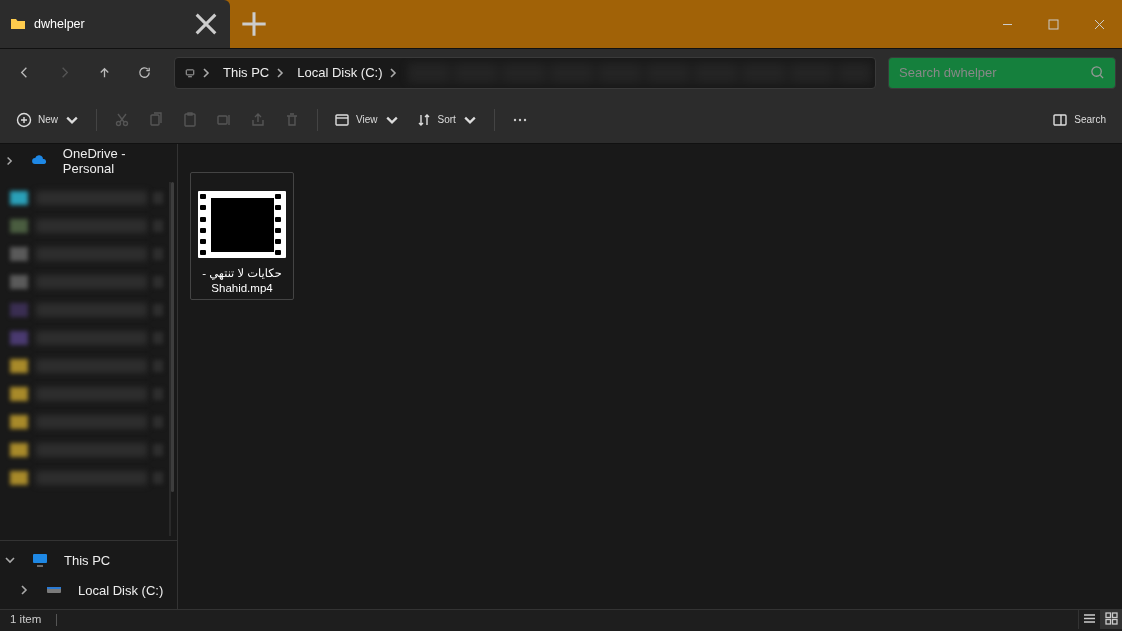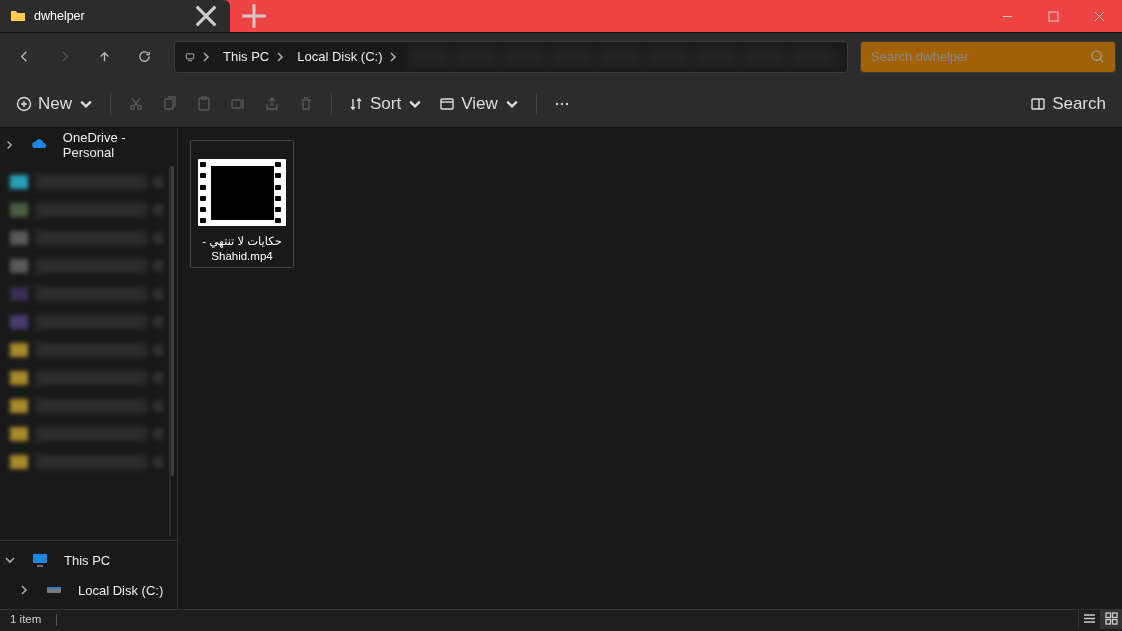--- a/index.html
+++ b/index.html
@@ -1,46 +1,46 @@
 <!DOCTYPE html>
 <html><head>
 <meta charset="utf-8">
 <style>
   * { margin: 0; padding: 0; box-sizing: border-box; font-family: "Segoe UI", Arial, sans-serif; user-select: none; }
   body { width: 1122px; height: 631px; background: #1e1e1e; color: #ddd; overflow: hidden; display: flex; flex-direction: column; }
 
   
-  .titlebar { height: 32px; background: #ef4444; display: flex; align-items: stretch; }
+  .titlebar { height: 48px; background: #a16207; display: flex; align-items: stretch; }
   .tab { display: flex; align-items: center; background: #2c2c2c; padding: 0 10px 0 10px; gap: 8px; border-top-right-radius: 6px; min-width: 230px; }
   .tab .folder-icon { width: 16px; height: 16px; }
   .tab-title { font-size: 12.5px; color: #fff; flex: 1; }
   .tab-close, .new-tab { width: 28px; height: 28px; display: flex; align-items: center; justify-content: center; border-radius: 3px; color: #ccc; font-size: 14px; }
   .titlebar-spacer { flex: 1; }
   .win-controls { display: flex; }
   .win-btn { width: 46px; display: flex; align-items: center; justify-content: center; color: #ccc; }
   .win-btn svg { width: 11px; height: 11px; stroke: #ccc; fill: none; stroke-width: 1; }
 
   
   .navbar { height: 48px; background: #2c2c2c; border-top: 1px solid #111; display: flex; align-items: center; padding: 0 6px; gap: 4px; }
   .nav-btn { width: 36px; height: 34px; display: flex; align-items: center; justify-content: center; border-radius: 4px; color: #bbb; }
   .nav-btn.disabled { color: #555; }
   .nav-btn svg { width: 15px; height: 15px; stroke: currentColor; fill: none; stroke-width: 1.4; }
 
   .breadcrumb { flex: 1; height: 32px; background: #191919; border: 1px solid #3a3a3a; border-radius: 4px; margin: 0 8px; display: flex; align-items: center; padding: 0 4px; overflow: hidden; }
   .crumb { display: flex; align-items: center; gap: 6px; padding: 0 6px; height: 100%; font-size: 13px; color: #eee; }
   .crumb svg { width: 10px; height: 10px; stroke: #aaa; fill: none; stroke-width: 1.6; }
   .crumb-blur { flex: 1; height: 20px; margin-left: 4px; background: repeating-linear-gradient(90deg,#3a3a3a 0 40px,#2a2a2a 40px 48px); filter: blur(4px); opacity: .35; }
 
-  .search { width: 256px; height: 32px; background: #a16207; border: 1px solid #3a3a3a; border-radius: 4px; display: flex; align-items: center; padding: 0 10px; gap: 8px; color: #888; }
+  .search { width: 228px; height: 32px; background: #15803d; border: 1px solid #3a3a3a; border-radius: 4px; display: flex; align-items: center; padding: 0 10px; gap: 8px; color: #888; }
   .search input { flex: 1; background: transparent; border: none; outline: none; color: #ddd; font-size: 13px; }
   .search input::placeholder { color: #888; }
 
   
   .toolbar { height: 48px; background: #2c2c2c; border-bottom: 1px solid #111; display: flex; align-items: center; padding: 0 8px; }
-  .tbtn { height: 34px; min-width: 34px; padding: 0 8px; display: flex; align-items: center; justify-content: center; gap: 6px; border-radius: 4px; color: #ddd; font-size: 17px; }
+  .tbtn { height: 34px; min-width: 34px; padding: 0 8px; display: flex; align-items: center; justify-content: center; gap: 6px; border-radius: 4px; color: #ddd; font-size: 10px; }
   .tbtn svg { width: 16px; height: 16px; stroke: currentColor; fill: none; stroke-width: 1.4; }
   .tbtn.disabled svg { stroke: #555; }
   .sep { width: 1px; height: 22px; background: #444; margin: 0 8px; }
   .toolbar-spacer { flex: 1; }
   .chev { width: 9px; height: 9px; stroke: #aaa; fill: none; stroke-width: 1.6; }
 
   
   .main { flex: 1; display: flex; background: #191919; overflow: hidden; }
 
   
@@ -52,21 +52,21 @@
   .side-item .icon { width: 16px; height: 16px; flex-shrink: 0; }
   .blur-block { flex: 1; margin: 4px 6px 4px 4px; position: relative; border-right: 2px solid #2a2a2a; }
   .blur-row { height: 24px; margin: 4px 6px; display: flex; align-items: center; }
   .blur-swatch { width: 18px; height: 14px; filter: blur(2px); }
   .blur-label { flex: 1; height: 14px; margin-left: 8px; background: #2e2e2e; filter: blur(3px); }
   .blur-badge { width: 10px; height: 12px; margin-left: 6px; background: #2e2e2e; filter: blur(2px); }
   .scroll-thumb { position: absolute; right: -5px; top: 0; width: 3px; height: 310px; background: #3d3d3d; border-radius: 2px; }
   .side-bottom { border-top: 1px solid #333; padding: 4px 0; }
 
   
-  .content { flex: 1; position: relative; padding: 12px 0 0 12px; }
+  .content { flex: 1; position: relative; padding: 12px 0 0 12px; margin-top: 16px; }
   .file-tile { width: 104px; height: 128px; border: 1px solid #444; border-radius: 2px; display: flex; flex-direction: column; align-items: center; padding: 4px; }
   .thumb-wrap { width: 88px; height: 68px; background: #fff; display: flex; align-items: center; justify-content: center; border-radius: 1px; position: relative; margin-top: 14px; }
   .thumb-inner { width: 63px; height: 54px; background: #000; }
   .perf { position: absolute; top: 0; bottom: 0; width: 9px; display: flex; flex-direction: column; justify-content: space-around; }
   .perf.left { left: 2px; } .perf.right { right: 2px; }
   .perf span { width: 6px; height: 5px; background: #000; border-radius: 1px; }
   .file-name { font-size: 11.5px; color: #fff; text-align: center; line-height: 1.25; margin-top: 8px; padding: 0 3px; direction: rtl; unicode-bidi: plaintext; }
 
   
   .statusbar { height: 22px; background: #1e1e1e; border-top: 1px solid #333; display: flex; align-items: center; font-size: 11.5px; color: #ccc; padding: 0 0 4px 10px; }
@@ -220,33 +220,33 @@
       </svg>
     </div>
   <div class="tbtn disabled">
       <svg viewBox="0 0 16 16">
         <path d="M3 4h10M5 4v9h6V4M6 2h4"></path>
       </svg>
     </div>
   <div class="sep"></div>
   <div class="tbtn">
     <svg viewBox="0 0 16 16">
-        <path d="M5 3v10M3 11l2 2 2-2M11 13V3M9 5l2-2 2 2"></path>
-      </svg>
-    <span>Sort</span>
+        <rect x="2" y="3" width="12" height="10" rx="1"></rect>
+        <path d="M2 6h12"></path>
+      </svg>
+    <span>View</span>
     <svg class="chev" viewBox="0 0 10 10">
         <path d="M2 3.5l3 3 3-3"></path>
       </svg>
   </div>
   <div class="tbtn">
     <svg viewBox="0 0 16 16">
-        <rect x="2" y="3" width="12" height="10" rx="1"></rect>
-        <path d="M2 6h12"></path>
-      </svg>
-    <span>View</span>
+        <path d="M5 3v10M3 11l2 2 2-2M11 13V3M9 5l2-2 2 2"></path>
+      </svg>
+    <span>Sort</span>
     <svg class="chev" viewBox="0 0 10 10">
         <path d="M2 3.5l3 3 3-3"></path>
       </svg>
   </div>
   <div class="sep"></div>
   <div class="tbtn">
       <svg viewBox="0 0 16 16" style="fill:#ccc;stroke:none">
         <circle cx="3" cy="8" r="1.2"></circle>
         <circle cx="8" cy="8" r="1.2"></circle>
         <circle cx="13" cy="8" r="1.2"></circle>

